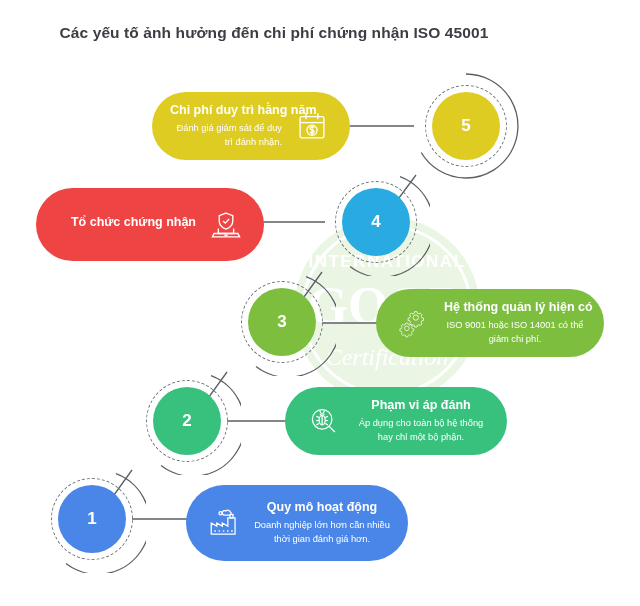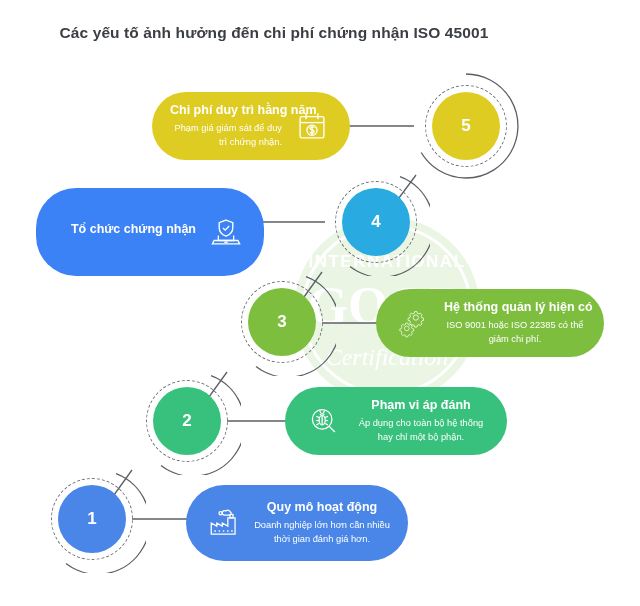--- a/index.html
+++ b/index.html
@@ -159,21 +159,21 @@
 
       <path d="M 132,470 L 106,506"></path>
 
       <path d="M 132,519 L 188,519"></path>
     </g>
   </svg>
 
   <div class="card align-right" style="left:152px; top:92px; width:198px; height:68px; background:#DFCC22;">
     <div class="card-text">
       <div class="card-title">Chi phí duy trì hằng năm</div>
-      <div class="card-desc">Phạm giá giám sát để duy trì chứng nhận.</div>
+      <div class="card-desc">Đánh giá giám sát để duy trì đánh nhận.</div>
     </div>
     <div class="card-icon">
       <svg viewBox="0 0 40 40" width="34" height="34" fill="none" stroke="#ffffff" stroke-width="1.6">
         <rect x="6" y="9" width="28" height="25" rx="2"></rect>
         <line x1="6" y1="16" x2="34" y2="16"></line>
         <line x1="13" y1="5" x2="13" y2="12"></line>
         <line x1="27" y1="5" x2="27" y2="12"></line>
         <circle cx="20" cy="25" r="6"></circle>
         <path d="M22.4 22.2a2.8 2.8 0 0 0-2.4-1.2c-1.4 0-2.3.8-2.3 1.8 0 2.4 4.7 1.2 4.7 3.6 0 1.1-1 1.9-2.4 1.9a2.9 2.9 0 0 1-2.4-1.2"></path>
         <line x1="20" y1="19.4" x2="20" y2="30.6"></line>
@@ -182,21 +182,21 @@
   </div>
 
   <div class="node" style="left:412px; top:72px;">
     <svg class="outer-ring" viewBox="0 0 108 108">
       <path d="M 54,2 A 52,52 0 1 1 9.2,80.5" fill="none" stroke="#5a5f66" stroke-width="1.3"></path>
     </svg>
     <div class="dashed-ring"></div>
     <div class="disc" style="background:#DFCC22;">5</div>
   </div>
 
-  <div class="card align-right" style="left:36px; top:188px; width:228px; height:88px; background:#3b82f6;">
+  <div class="card align-right" style="left:36px; top:188px; width:228px; height:73px; background:#ef4444;">
     <div class="card-text">
       <div class="card-title">Tổ chức chứng nhận</div>
     </div>
     <div class="card-icon">
       <svg viewBox="0 0 40 40" width="34" height="34" fill="none" stroke="#ffffff" stroke-width="1.6">
         <path d="M20 6l8 3v6c0 5-3.4 8.3-8 9.8-4.6-1.5-8-4.8-8-9.8V9l8-3z"></path>
         <path d="M16.5 15.2l2.6 2.6 4.6-4.8"></path>
         <path d="M11 24v6h18v-6"></path>
         <path d="M6 30h28l2 4H4l2-4z"></path>
         <line x1="18" y1="32" x2="22" y2="32"></line>
@@ -228,21 +228,21 @@
           <path d="M-2.2-11.5h4.4l.7 3.3 3 1.3 2.9-1.7 3.1 3.1-1.7 2.9 1.3 3 3.3.7v4.4l-3.3.7-1.3 3 1.7 2.9-3.1 3.1-2.9-1.7-3 1.3-.7 3.3h-4.4l-.7-3.3-3-1.3-2.9 1.7-3.1-3.1 1.7-2.9-1.3-3-3.3-.7v-4.4l3.3-.7 1.3-3-1.7-2.9 3.1-3.1 2.9 1.7 3-1.3z"></path>
         </g>
         <g transform="translate(12,26) scale(0.52)">
           <circle cx="0" cy="0" r="5"></circle>
           <path d="M-2.2-11.5h4.4l.7 3.3 3 1.3 2.9-1.7 3.1 3.1-1.7 2.9 1.3 3 3.3.7v4.4l-3.3.7-1.3 3 1.7 2.9-3.1 3.1-2.9-1.7-3 1.3-.7 3.3h-4.4l-.7-3.3-3-1.3-2.9 1.7-3.1-3.1 1.7-2.9-1.3-3-3.3-.7v-4.4l3.3-.7 1.3-3-1.7-2.9 3.1-3.1 2.9 1.7 3-1.3z"></path>
         </g>
       </svg>
     </div>
     <div class="card-text">
       <div class="card-title">Hệ thống quản lý hiện có</div>
-      <div class="card-desc">ISO 9001 hoặc ISO 22385 có thể giảm chi phí.</div>
+      <div class="card-desc">ISO 9001 hoặc ISO 14001 có thể giảm chi phí.</div>
     </div>
   </div>
 
   <div class="node" style="left:133px; top:367px;">
     <svg class="outer-ring" viewBox="0 0 108 108">
       <path d="M 78,8.6 A 52,52 0 1 1 28,98.5" fill="none" stroke="#5a5f66" stroke-width="1.3"></path>
     </svg>
     <div class="dashed-ring"></div>
     <div class="disc" style="background:#37C17D;">2</div>
   </div>

